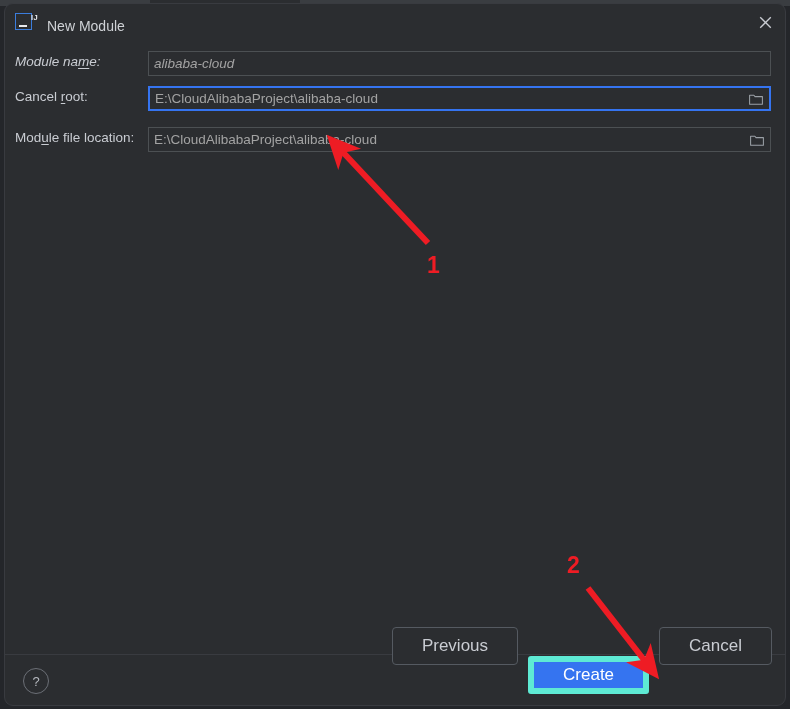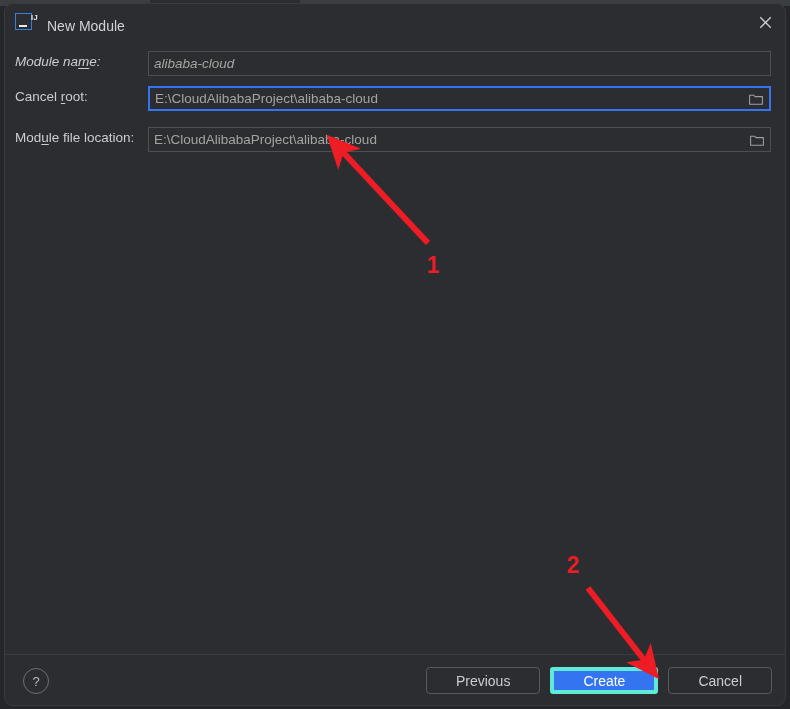--- a/index.html
+++ b/index.html
@@ -198,42 +198,43 @@
     cursor: pointer;
   }
   .btnbar {
     position: absolute;
     right: 13px;
     bottom: 11px;
     display: flex;
     gap: 10px;
   }
   .btn {
-    height: 27px;
+    height: 38px;
     min-width: 74px;
     padding: 0 29px;
     border-radius: 4px;
     box-sizing: border-box;
     display: flex;
     align-items: center;
     justify-content: center;
-    font-size: 14px;
+    font-size: 17px;
     cursor: pointer;
     white-space: nowrap;
   }
   .btn.secondary {
     background: #2b2d30;
     border: 1px solid #555a61;
     color: #c9ccd2;
   }
   .btn.primary {
     background: #3574f0;
-    border: 4px solid #5eead4;
+    border: 6px solid #5eead4;
     color: #ffffff;
     border-radius: 3px;
+    margin-top: 29px;
   }
 
   
   .anno-layer {
     position: absolute;
     left: 0; top: 0;
     width: 790px; height: 709px;
     pointer-events: none;
   }
   .anno-num {

